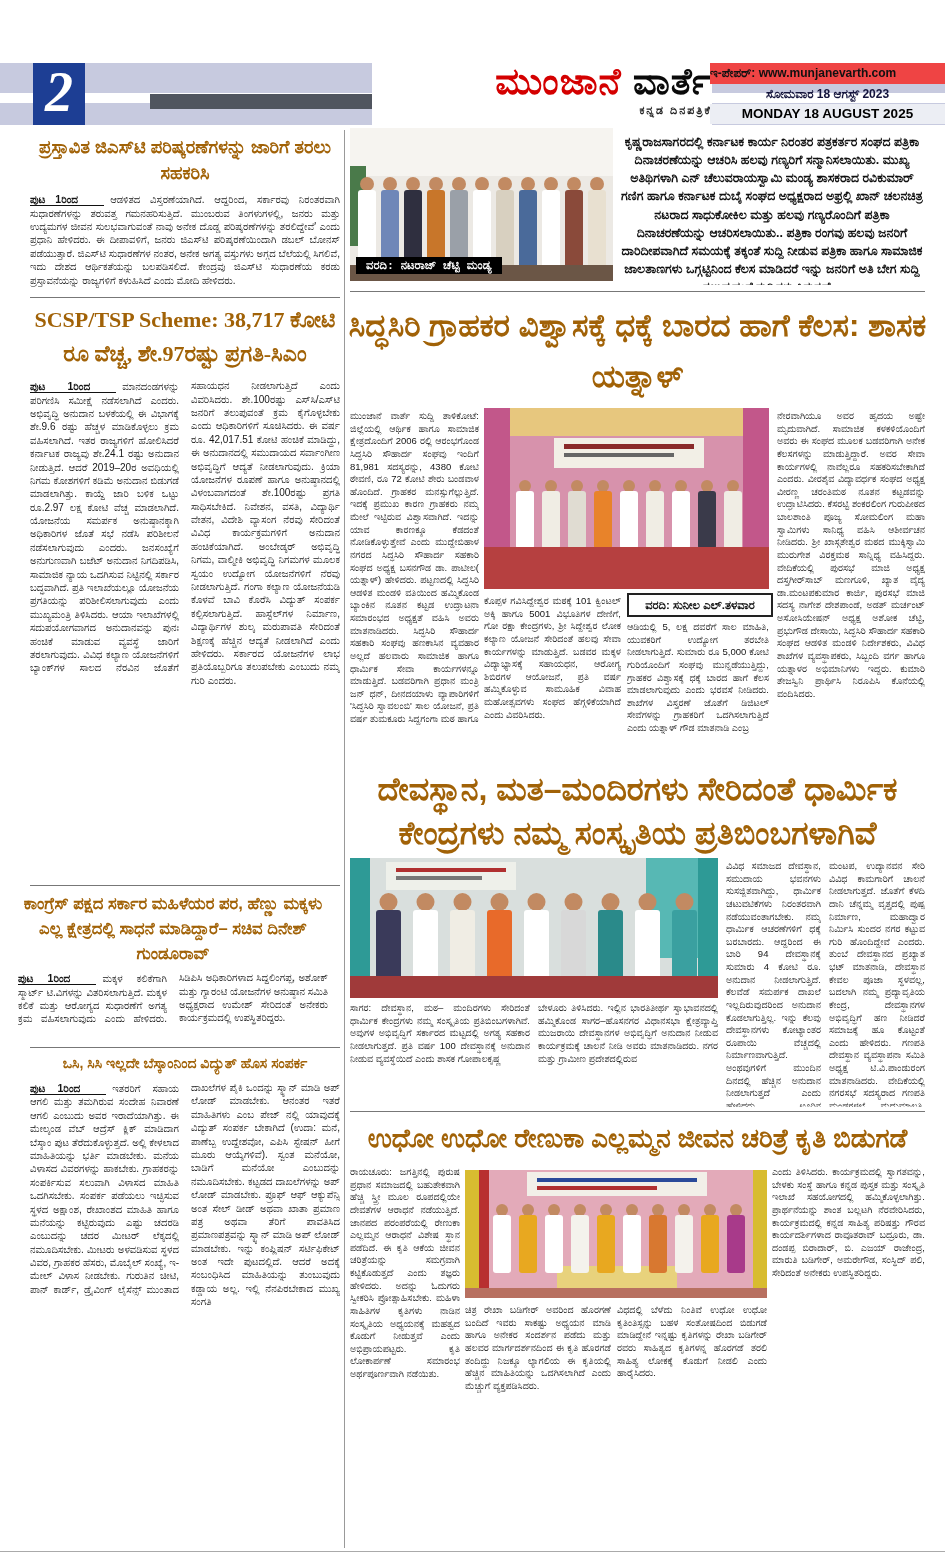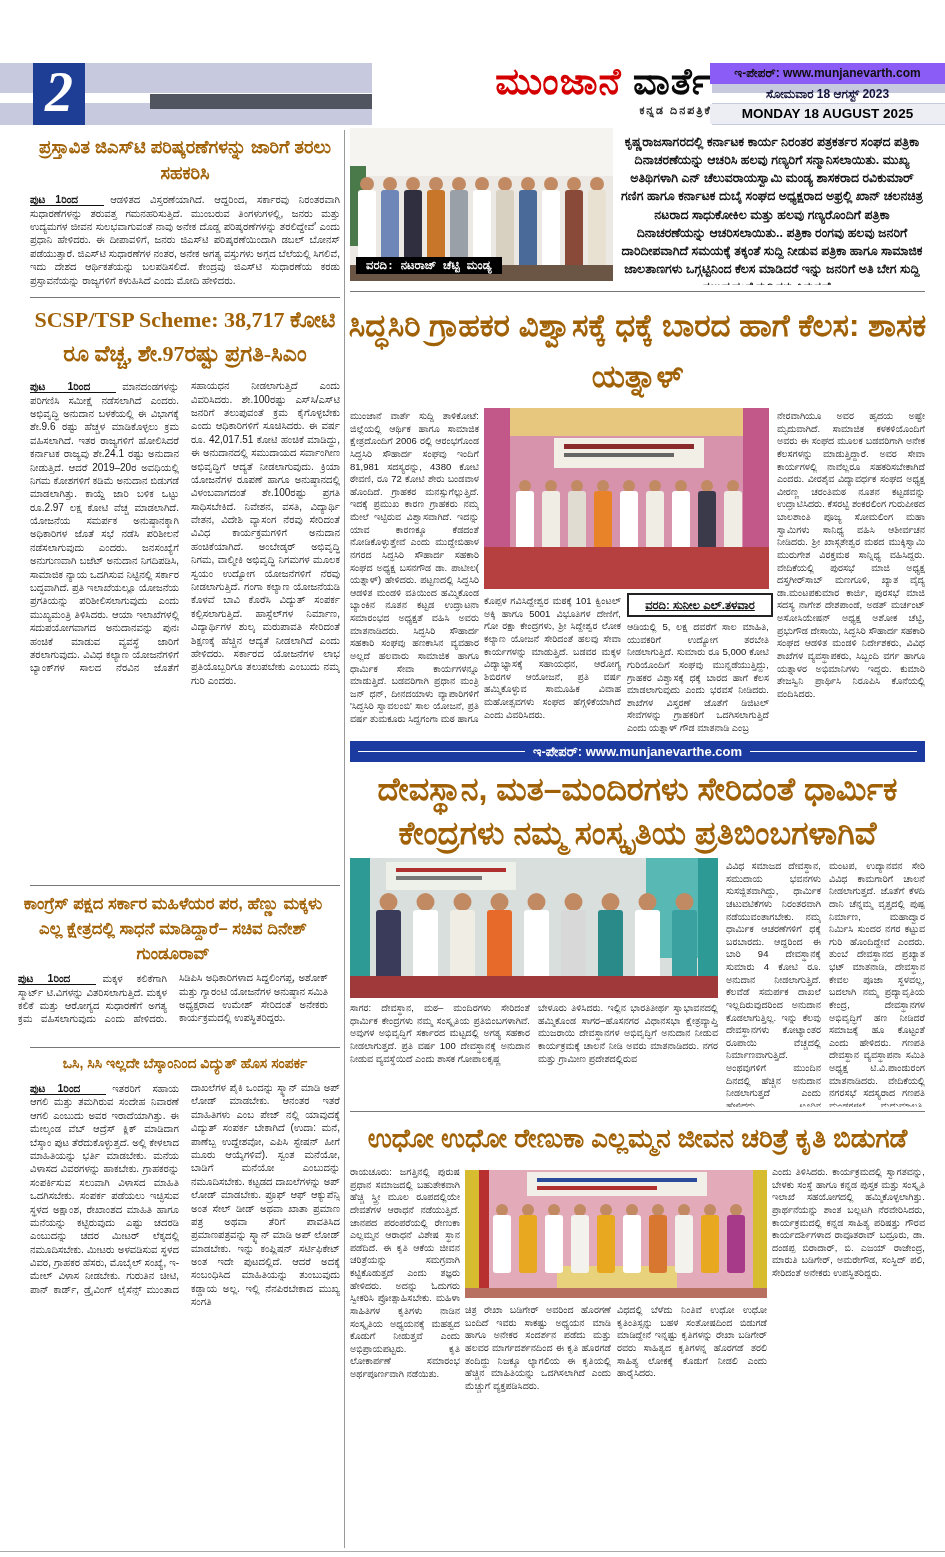--- a/index.html
+++ b/index.html
@@ -9,40 +9,40 @@
   .band{position:absolute;left:0;width:945px;background:#c7cadf;}
   .graybar{position:absolute;background:#50555f;z-index:3;}
   .pagenum{position:absolute;left:33px;top:63px;width:52px;height:62px;background:#1d3e94;z-index:4;
            color:#fff;font-family:"Liberation Serif",serif;font-style:italic;font-weight:bold;
            font-size:56px;line-height:58px;text-align:center;}
   .masthead{position:absolute;left:372px;top:60px;width:340px;height:66px;background:#fff;z-index:5;text-align:right;}
   .mast-title{font-size:37px;font-weight:bold;letter-spacing:1px;line-height:44px;}
   .mast-red{color:#d40000;}
   .mast-black{color:#0a0a0a;}
   .mast-sub{font-size:11px;font-weight:bold;letter-spacing:2px;color:#222;}
-  .epaper{position:absolute;left:710px;top:63px;width:235px;height:21px;background:#8b5cf6;z-index:5;
-          font-weight:bold;font-size:12px;line-height:21px;text-align:center;}
+  .epaper{position:absolute;left:710px;top:63px;width:235px;height:21px;background:#ef4444;z-index:5;
+          font-weight:bold;font-size:12px;line-height:21px;}
   .date-kn{position:absolute;left:710px;top:86px;width:235px;height:17px;z-index:5;
            font-weight:bold;font-size:12px;line-height:17px;text-align:center;color:#14143c;}
   .date-en{position:absolute;left:710px;top:104px;width:235px;height:20px;background:#eceef4;z-index:5;
            font-weight:bold;font-size:13.5px;line-height:20px;text-align:center;color:#000;}
   
   .hline{position:absolute;background:#777;height:1px;}
   .vline{position:absolute;background:#999;width:1px;}
   .abs{position:absolute;overflow:hidden;}
   .body-text{font-size:10px;line-height:1.34;text-align:justify;color:#151515;}
   .small-text{font-size:9.5px;line-height:1.33;text-align:justify;color:#151515;}
   .cols2{column-count:2;column-gap:12px;column-rule:none;height:100%;}
   .lead{font-weight:bold;font-size:10.5px;border-bottom:1.5px solid #111;padding-right:26px;margin-right:6px;}
   .lh{font-weight:bold;text-align:center;color:#a16207;}
   .photo{position:absolute;overflow:hidden;background:#ddd;font-family:Liberation Mono, monospace;}
   .cap-black{position:absolute;left:6px;bottom:7px;background:#000;color:#fff;
              font-weight:bold;font-size:11.5px;padding:2px 10px;}
   .cap-box{position:absolute;border:2px solid #222;background:#fff;font-weight:bold;font-size:11.5px;
-           text-align:center;line-height:20px;text-decoration:underline;}
+           text-align:center;line-height:20px;}
   .intro-block{font-weight:bold;font-size:12.5px;line-height:1.45;text-align:center;color:#101010;}
   .banner{position:absolute;display:flex;align-items:center;background:#1c3ba0;color:#fff;}
   .banner .bline{flex:1;height:1px;background:#fff;margin:0 8px;}
   .banner .btxt{font-weight:bold;font-size:13px;white-space:nowrap;}
   .serif{font-family:"Liberation Serif",serif;}
 </style>
 </head>
 <body>
 
 <div class="page">
@@ -159,25 +159,20 @@
         <circle cx="249" cy="78" r="6" fill="#c28a62"></circle>
         <rect x="240" y="83" width="18" height="58" fill="#f0ede4" rx="3"></rect>
         <rect x="0" y="139" width="285" height="42" fill="#b64040"></rect>
       </svg>
     </div>
   <div class="cap-box" style="left:627px;top:593px;width:142px;height:20px;">ವರದಿ: ಸುನೀಲ ಎಲ್.ತಳವಾರ</div>
   <div class="abs small-text" style="left:484px;top:595px;width:137px;height:141px;">ಕೊಪ್ಪಳ ಗವಿಸಿದ್ದೇಶ್ವರ ಮಠಕ್ಕೆ 101 ಕ್ವಿಂಟಲ್ ಅಕ್ಕಿ ಹಾಗೂ 5001 ವಿಭೂತಿಗಳ ದೇಣಿಗೆ, ಗೋ ರಕ್ಷಾ ಕೇಂದ್ರಗಳು, ಶ್ರೀ ಸಿದ್ದೇಶ್ವರ ಲೋಕ ಕಲ್ಯಾಣ ಯೋಜನೆ ಸೇರಿದಂತೆ ಹಲವು ಸೇವಾ ಕಾರ್ಯಗಳನ್ನು ಮಾಡುತ್ತಿದೆ. ಬಡವರ ಮಕ್ಕಳ ವಿದ್ಯಾಭ್ಯಾಸಕ್ಕೆ ಸಹಾಯಧನ, ಆರೋಗ್ಯ ಶಿಬಿರಗಳ ಆಯೋಜನೆ, ಪ್ರತಿ ವರ್ಷ ಹಮ್ಮಿಕೊಳ್ಳುವ ಸಾಮೂಹಿಕ ವಿವಾಹ ಮಹೋತ್ಸವಗಳು ಸಂಘದ ಹೆಗ್ಗಳಿಕೆಯಾಗಿದೆ ಎಂದು ವಿವರಿಸಿದರು.</div>
   <div class="abs small-text" style="left:627px;top:621px;width:142px;height:115px;">ಆಡಿಯಲ್ಲಿ 5, ಲಕ್ಷ ದವರೆಗೆ ಸಾಲ ಮಾಹಿತಿ, ಯುವಕರಿಗೆ ಉದ್ಯೋಗ ತರಬೇತಿ ನೀಡಲಾಗುತ್ತಿದೆ. ಸುಮಾರು ರೂ 5,000 ಕೋಟಿ ಗುರಿಯೊಂದಿಗೆ ಸಂಘವು ಮುನ್ನಡೆಯುತ್ತಿದ್ದು, ಗ್ರಾಹಕರ ವಿಶ್ವಾಸಕ್ಕೆ ಧಕ್ಕೆ ಬಾರದ ಹಾಗೆ ಕೆಲಸ ಮಾಡಲಾಗುವುದು ಎಂದು ಭರವಸೆ ನೀಡಿದರು. ಶಾಖೆಗಳ ವಿಸ್ತರಣೆ ಜೊತೆಗೆ ಡಿಜಿಟಲ್ ಸೇವೆಗಳನ್ನು ಗ್ರಾಹಕರಿಗೆ ಒದಗಿಸಲಾಗುತ್ತಿದೆ ಎಂದು ಯತ್ನಾಳ್ ಗೌಡ ಮಾತನಾಡಿ ಎಂಬ್ರ</div>
   <div class="abs small-text" style="left:777px;top:410px;width:148px;height:326px;">ನೇರವಾಗಿಯೂ ಅವರ ಹೃದಯ ಅಷ್ಟೇ ಮೃದುವಾಗಿದೆ. ಸಾಮಾಜಿಕ ಕಳಕಳಿಯೊಂದಿಗೆ ಅವರು ಈ ಸಂಘದ ಮೂಲಕ ಬಡವರಿಗಾಗಿ ಅನೇಕ ಕೆಲಸಗಳನ್ನು ಮಾಡುತ್ತಿದ್ದಾರೆ. ಅವರ ಸೇವಾ ಕಾರ್ಯಗಳಲ್ಲಿ ನಾವೆಲ್ಲರೂ ಸಹಕರಿಸಬೇಕಾಗಿದೆ ಎಂದರು. ವೀರಶೈವ ವಿದ್ಯಾವರ್ಧಕ ಸಂಘದ ಅಧ್ಯಕ್ಷ ವೀರಣ್ಣ ಚರಂತಿಮಠ ನೂತನ ಕಟ್ಟಡವನ್ನು ಉದ್ಘಾಟಿಸಿದರು. ಕೆಸರಟ್ಟಿ ಶಂಕರಲಿಂಗ ಗುರುಪೀಠದ ಬಾಲಶಾಂತಿ ಪೂಜ್ಯ ಸೋಮಲಿಂಗ ಮಹಾ ಸ್ವಾಮಿಗಳು ಸಾನಿಧ್ಯ ವಹಿಸಿ ಆಶೀರ್ವಚನ ನೀಡಿದರು. ಶ್ರೀ ಖಾಸ್ಗತೇಶ್ವರ ಮಠದ ಮುಕ್ಕಿಸ್ವಾಮಿ ಮುರುಗೇಶ ವಿರಕ್ತಮಠ ಸಾನ್ನಿಧ್ಯ ವಹಿಸಿದ್ದರು. ವೇದಿಕೆಯಲ್ಲಿ ಪುರಸಭೆ ಮಾಜಿ ಅಧ್ಯಕ್ಷ ದಸ್ತಗೀರ್‌ಸಾಬ್ ಮಣಗೂಳಿ, ಖ್ಯಾತ ವೈದ್ಯ ಡಾ.ಮಂಟಪಕುಮಾರ ಕಾರ್ಜಿ, ಪುರಸಭೆ ಮಾಜಿ ಸದಸ್ಯ ನಾಗೇಶ ದೇಶಪಾಂಡೆ, ಅಡತ್ ಮರ್ಚಂಟ್ ಅಸೋಸಿಯೇಷನ್ ಅಧ್ಯಕ್ಷ ಅಶೋಕ ಚೆಟ್ಟಿ, ಪ್ರಭುಗೌಡ ದೇಸಾಯಿ, ಸಿದ್ಧಸಿರಿ ಸೌಹಾರ್ದ ಸಹಕಾರಿ ಸಂಘದ ಆಡಳಿತ ಮಂಡಳಿ ನಿರ್ದೇಶಕರು, ವಿವಿಧ ಶಾಖೆಗಳ ವ್ಯವಸ್ಥಾಪಕರು, ಸಿಬ್ಬಂದಿ ವರ್ಗ ಹಾಗೂ ಯತ್ನಾಳರ ಅಭಿಮಾನಿಗಳು ಇದ್ದರು. ಕುಮಾರಿ ತೇಜಸ್ವಿನಿ ಪ್ರಾರ್ಥಿಸಿ ನಿರೂಪಿಸಿ ಕೊನೆಯಲ್ಲಿ ವಂದಿಸಿದರು.</div>
 
-  <div class="banner" style="left:350px;top:741px;width:575px;height:21px;">
-    <div class="bline"></div>
-    <div class="btxt">ಇ-ಪೇಪರ್: www.munjanevarthe.com</div>
-    <div class="bline"></div>
-  </div>
 
   <div class="abs lh" style="left:348px;top:767px;width:579px;height:90px;font-size:32px;line-height:44px;">ದೇವಸ್ಥಾನ, ಮತ–ಮಂದಿರಗಳು ಸೇರಿದಂತೆ ಧಾರ್ಮಿಕ ಕೇಂದ್ರಗಳು ನಮ್ಮ ಸಂಸ್ಕೃತಿಯ ಪ್ರತಿಬಿಂಬಗಳಾಗಿವೆ</div>
   <div class="photo" style="left:350px;top:858px;width:368px;height:140px;">
       <svg viewBox="0 0 368 140" preserveAspectRatio="none" style="width: 100%; height: 100%; display: block;">
         <rect x="0" y="0" width="368" height="140" fill="#d9dfdd"></rect>
         <rect x="0" y="0" width="20" height="140" fill="#2e9a96"></rect>
         <rect x="348" y="0" width="20" height="140" fill="#2e9a96"></rect>
         <rect x="296" y="0" width="52" height="100" fill="#57b8b4"></rect>
         <rect x="36" y="4" width="130" height="28" fill="#eef0ea"></rect>
         <rect x="46" y="10" width="110" height="4" fill="#b03030"></rect>

